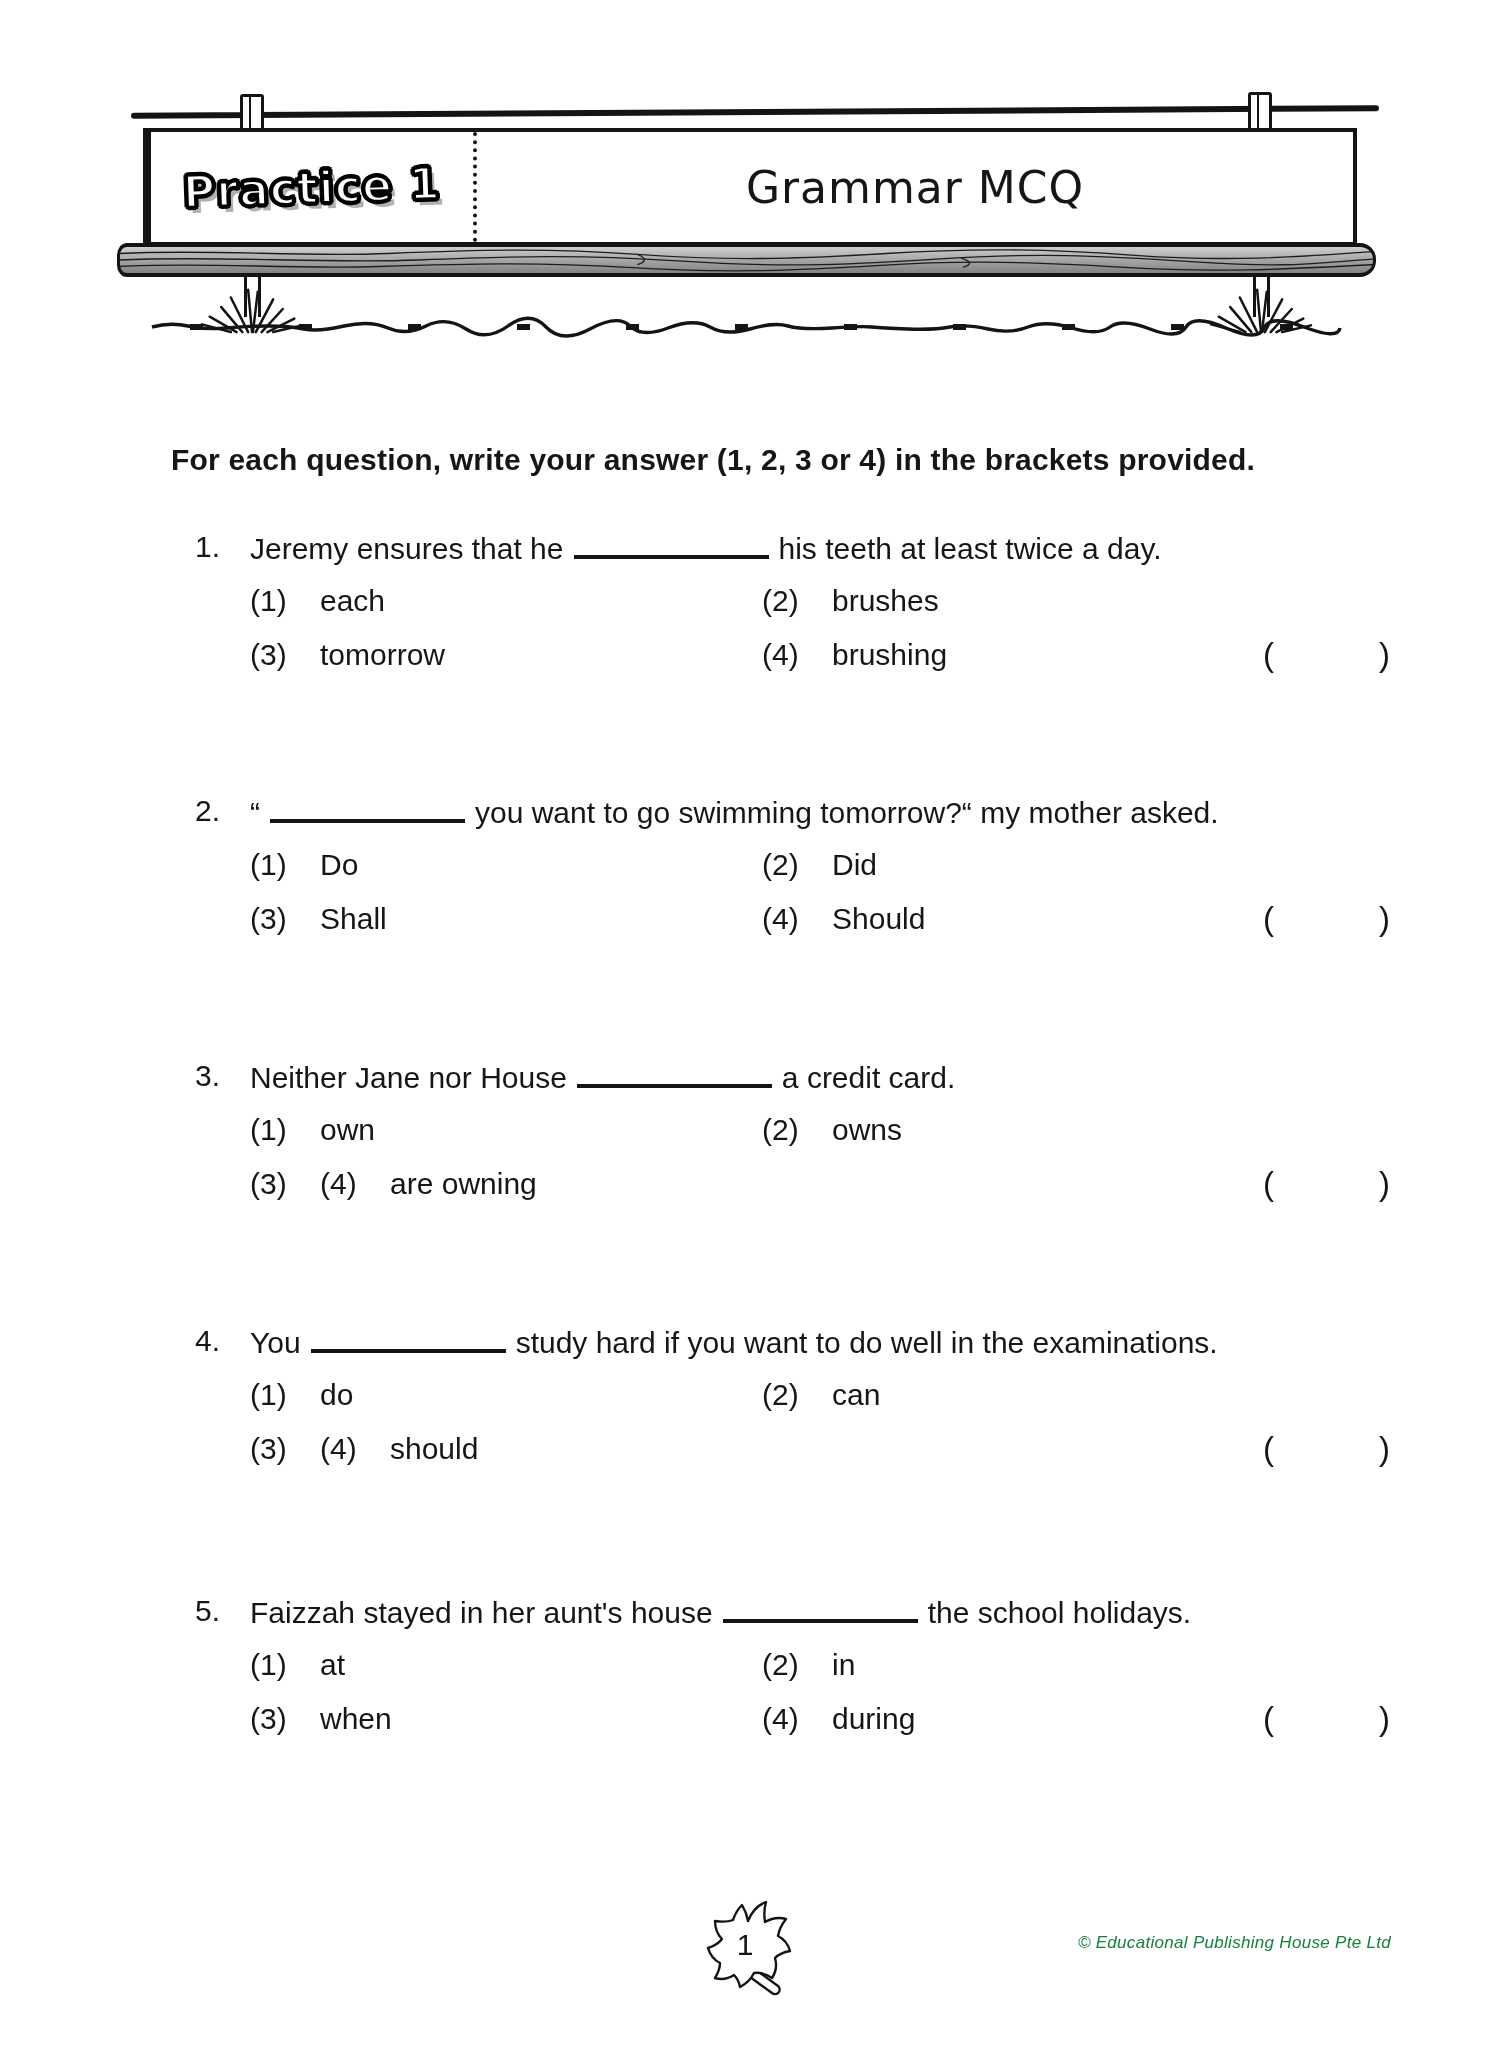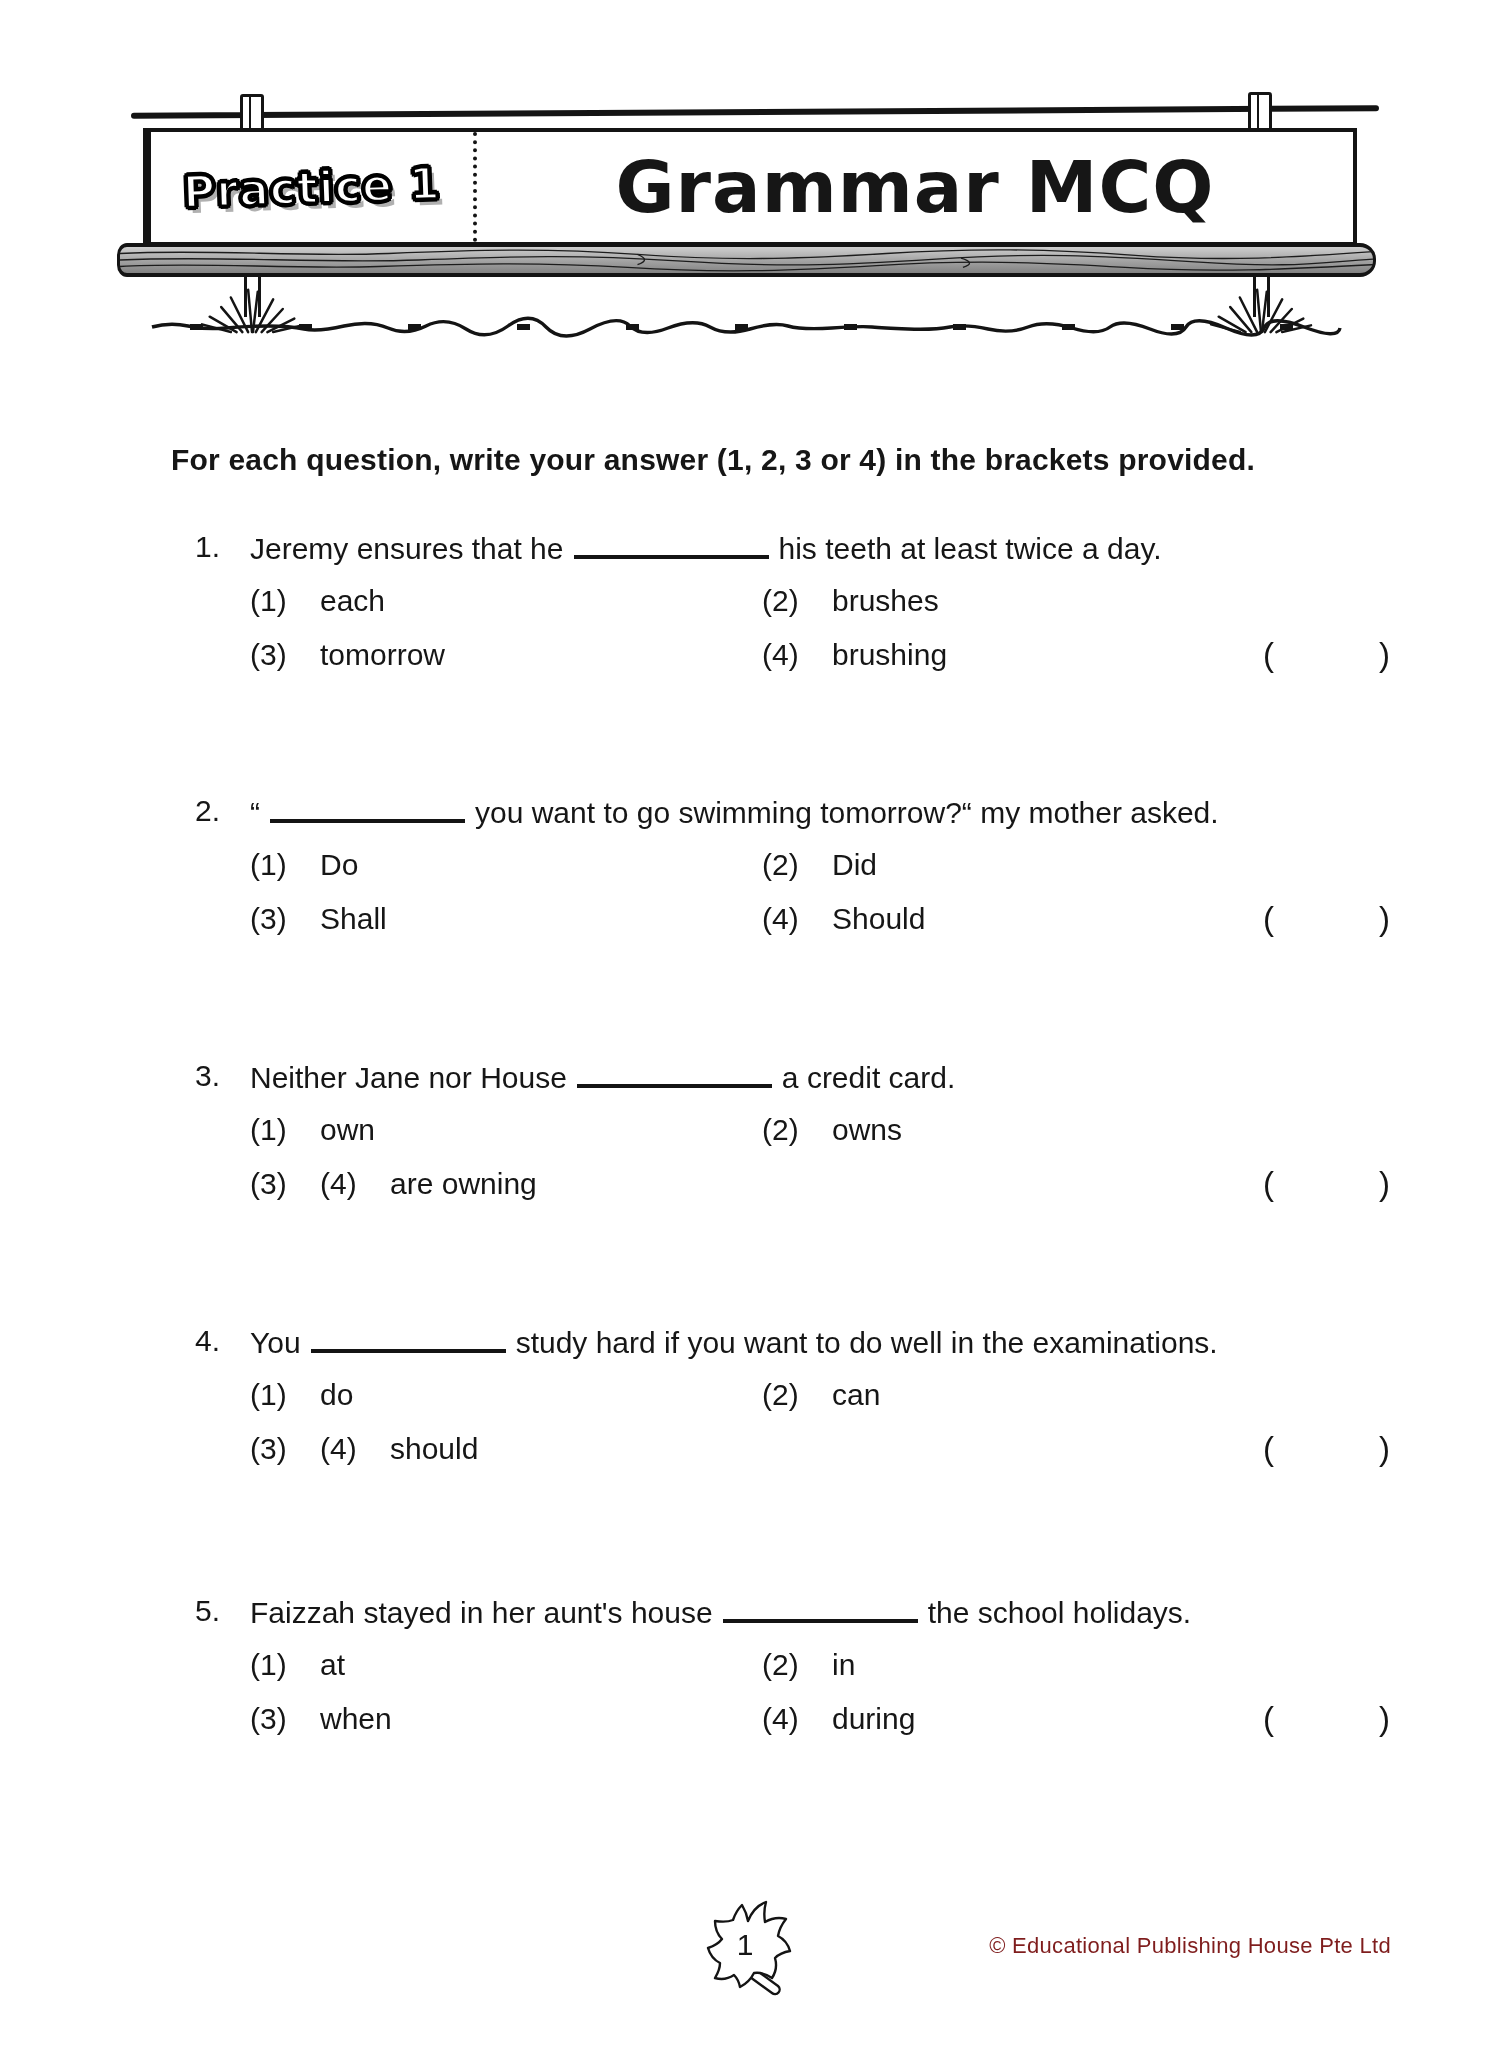--- a/index.html
+++ b/index.html
@@ -17,21 +17,21 @@
   .board{position:absolute;left:143px;top:128px;width:1214px;height:118px;background:#fff;
          border:4px solid #141414;border-left-width:8px;box-sizing:border-box;display:flex;z-index:2;}
   .badge-cell{width:322px;display:flex;align-items:center;justify-content:center;}
   .divider{align-self:stretch;border-left:4px dotted #141414;}
   .title-cell{flex:1;display:flex;align-items:center;justify-content:center;}
   .practice{font-family:"DejaVu Sans",sans-serif;font-size:44px;font-weight:bold;letter-spacing:1px;
             color:#ffffff;transform:rotate(-2deg);
             -webkit-text-stroke:3px #000;
             text-shadow:-2px -2px 0 #000,2px -2px 0 #000,-2px 2px 0 #000,2px 2px 0 #000,
                         0 -3px 0 #000,0 3px 0 #000,-3px 0 0 #000,3px 0 0 #000,5px 6px 0 #b0b0b0;}
-  .title{font-family:"DejaVu Sans",sans-serif;font-size:72px;font-weight:bold;letter-spacing:1px;color:#161616;}
+  .title{font-family:"DejaVu Sans",sans-serif;font-size:44px;font-weight:normal;letter-spacing:1px;color:#161616;}
   .log{position:absolute;left:117px;top:243px;width:1259px;height:34px;box-sizing:border-box;z-index:3;
        background:linear-gradient(#cfcfcf,#a2a2a2 55%,#828282);
        border:3px solid #141414;border-top-width:4px;border-bottom-width:4px;
        border-radius:10px 16px 16px 10px / 12px 16px 16px 12px;}
   .log svg{display:block;width:100%;height:100%;}
   .post{position:absolute;top:275px;width:17px;height:42px;background:#fff;box-sizing:border-box;
         border-left:3px solid #141414;border-right:3px solid #141414;z-index:1;}
   .post.left{left:244px;} .post.right{left:1253px;}
   .grass{position:absolute;top:284px;width:140px;height:50px;z-index:2;}
   .grass.left{left:182px;} .grass.right{left:1191px;}
@@ -50,21 +50,21 @@
   .opt-label.c1{width:442px;}
   .opt-label.c2{flex:1;}
   .brackets{position:absolute;right:0;top:-2px;width:127px;display:flex;justify-content:space-between;
             font-size:33px;}
   .q1{top:528px;} .q2{top:792px;} .q3{top:1057px;} .q4{top:1322px;} .q5{top:1592px;}
 
   
   .leaf{position:absolute;left:698px;top:1893px;width:104px;height:110px;}
   .leaf svg{position:absolute;left:0;top:0;}
   .page-num{position:absolute;left:0;top:35px;width:94px;text-align:center;font-size:30px;color:#161616;}
-  .copyright{position:absolute;right:106px;top:1933px;font-size:22px;color:#7f1d1d;letter-spacing:0.3px;}
+  .copyright{position:absolute;right:106px;top:1933px;font-size:17px;color:#15803d;letter-spacing:0.3px;font-style:italic;}
 </style>
 </head>
 <body>
 
 <div class="page">
 
   <div class="topline"></div>
   <div class="peg left"></div>
   <div class="peg right"></div>
 

